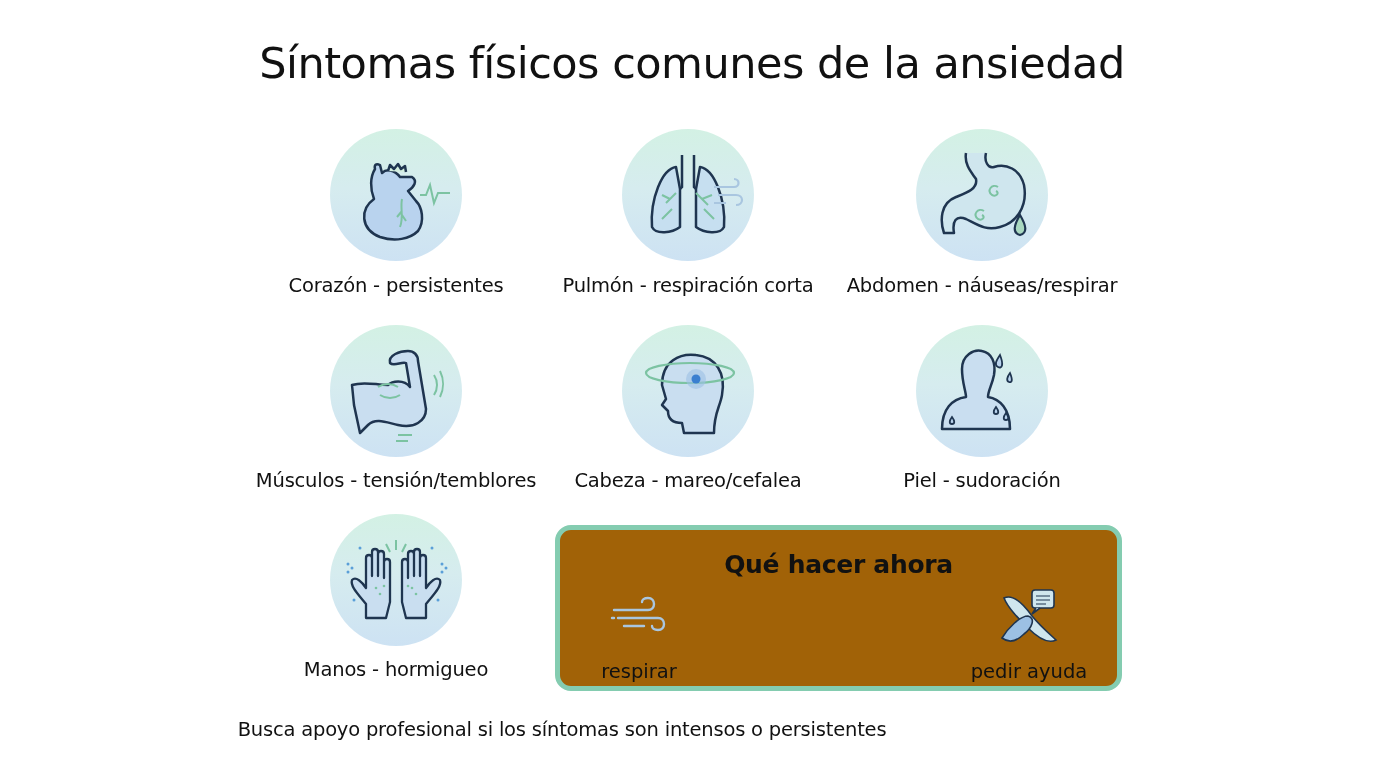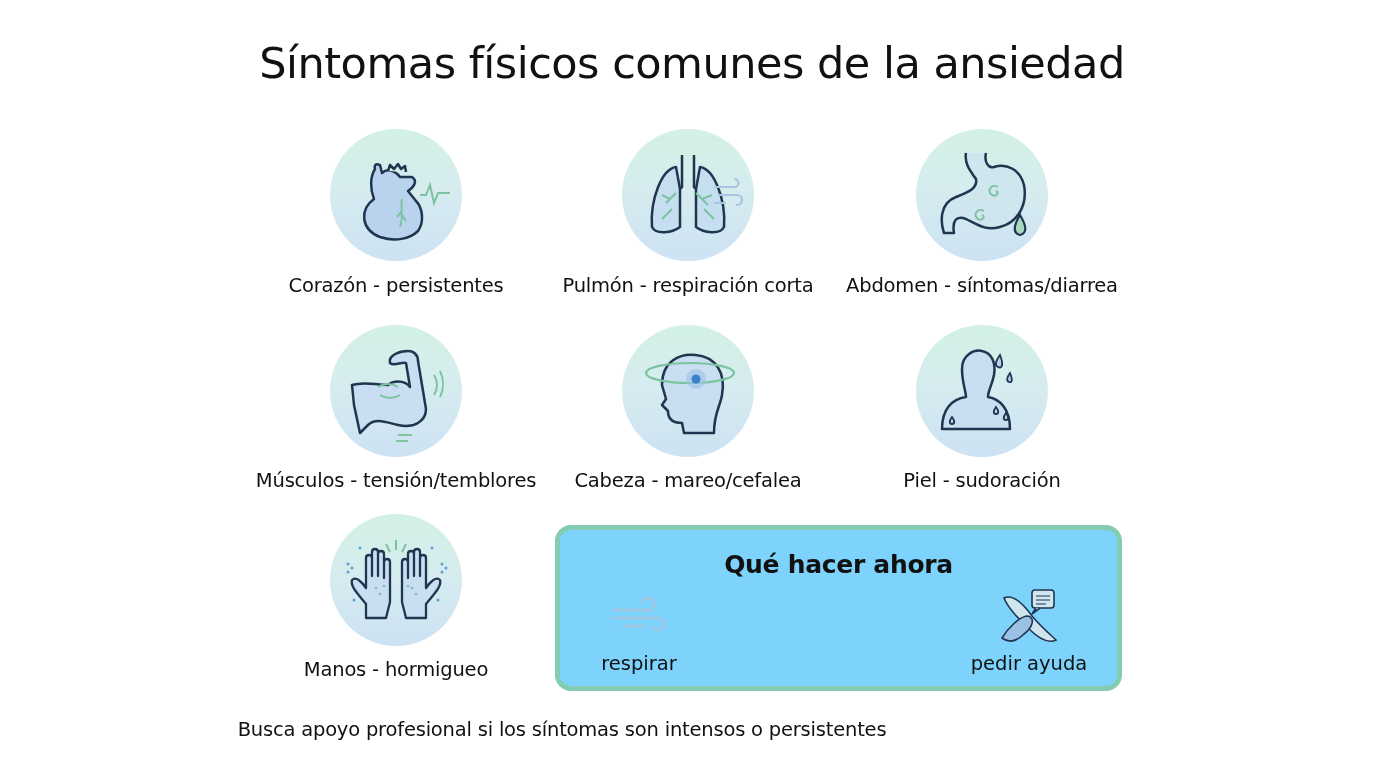--- a/index.html
+++ b/index.html
@@ -15,31 +15,31 @@
     background: linear-gradient(180deg, #d3f1e4 0%, #d6ecef 45%, #cde2f3 100%);
   }
   .circle svg { position: absolute; left: 0; top: 0; width: 132px; height: 132px; }
   .label {
     position: absolute; width: 340px; text-align: center;
     font-size: 19.5px; color: #111; white-space: nowrap; letter-spacing: -0.2px;
   }
 
   .action-box {
     position: absolute; left: 555px; top: 525px; width: 567px; height: 166px;
-    border: 5px solid #84ccb0; border-radius: 16px; background: #7dd3fc;
+    border: 5px solid #84ccb0; border-radius: 16px; background: #a16207;
   }
   .action-title {
     position: absolute; left: 0; top: 20px; width: 100%; text-align: center;
     font-size: 25px; font-weight: 700; color: #111; letter-spacing: -0.3px;
   }
   .action {
     position: absolute; top: 58px; width: 130px; text-align: center;
   }
   .action svg { display: block; margin: 0 auto; width: 62px; height: 60px; }
-  .action-label { display: block; font-size: 19.5px; color: #111; margin-top: 4px; white-space: nowrap; }
+  .action-label { display: block; font-size: 19.5px; color: #111; margin-top: 12px; white-space: nowrap; }
 
   .footer {
     position: absolute; left: 0; top: 718px; width: 1124px; text-align: center;
     font-size: 19.5px; color: #111; letter-spacing: -0.2px;
   }
 </style>
 </head>
 <body>
 
 <div class="title">Síntomas físicos comunes de la ansiedad</div>
@@ -65,21 +65,21 @@
 </div>
 <div class="label" style="left:518px; top:274px;">Pulmón - respiración corta</div>
 
 <div class="circle" style="left:916px; top:129px;">
   <svg viewBox="0 0 132 132">
     <path d="M50 24 C 48 36, 56 44, 60 50 C 62 60, 50 64, 40 68 C 24 74, 24 92, 28 104 L 38 104 C 36 92, 40 86, 50 90 C 62 96, 70 102, 84 98 C 100 94, 112 78, 108 56 C 104 40, 90 34, 78 38 C 72 40, 68 32, 70 24" fill="#cfe6ee" stroke="#1f3550" stroke-width="2.5" stroke-linejoin="round"></path>
     <path d="M82 58 c -6 -4 -12 4 -6 8 c 4 2 8 -2 4 -4 M 68 82 c -6 -4 -12 4 -6 8 c 4 2 8 -2 4 -4" fill="none" stroke="#7cc3a2" stroke-width="2"></path>
     <path d="M104 86 C 98 96, 96 104, 104 106 C 112 104, 110 96, 104 86 Z" fill="#a9d8c0" stroke="#1f3550" stroke-width="2.2"></path>
   </svg>
 </div>
-<div class="label" style="left:812px; top:274px;">Abdomen - síntomas/diarrea</div>
+<div class="label" style="left:812px; top:274px;">Abdomen - náuseas/respirar</div>
 
 <div class="circle" style="left:330px; top:325px;">
   <svg viewBox="0 0 132 132">
     <path d="M22 60 C 34 56, 46 60, 58 60 C 62 56, 74 54, 80 62 L 76 38 C 72 36, 64 42, 60 38 C 58 30, 70 26, 78 26 C 84 26, 88 30, 88 36 L 96 84 C 96 96, 84 104, 68 100 C 58 98, 46 92, 38 100 L 30 108 L 24 80 Z" fill="#c9def0" stroke="#1f3550" stroke-width="2.5" stroke-linejoin="round"></path>
     <path d="M50 70 c 6 4 14 4 20 0 M 48 62 c 6 -4 14 -4 20 0" fill="none" stroke="#7cc3a2" stroke-width="2"></path>
     <path d="M104 50 c 4 6 4 14 0 20 M 110 46 c 4 8 4 18 0 26 M 68 110 h 14 M 66 116 h 12" fill="none" stroke="#7cc3a2" stroke-width="2"></path>
   </svg>
 </div>
 <div class="label" style="left:226px; top:469px;">Músculos - tensión/temblores</div>
 

